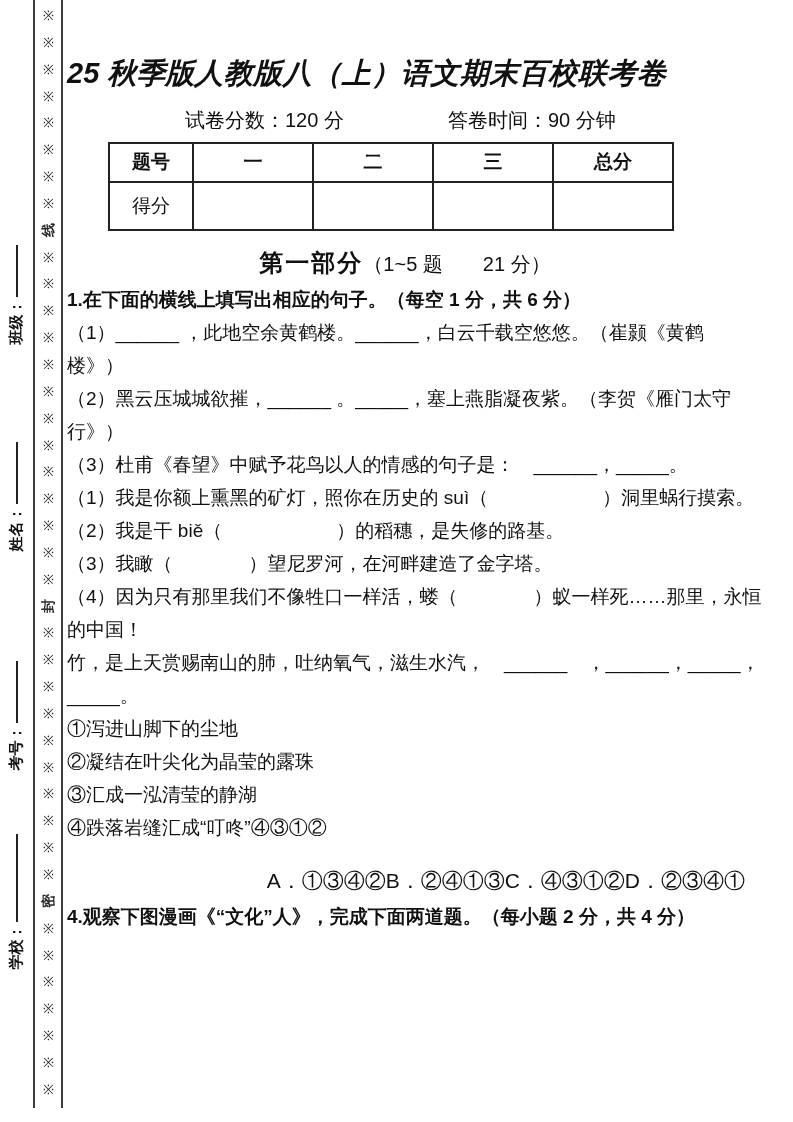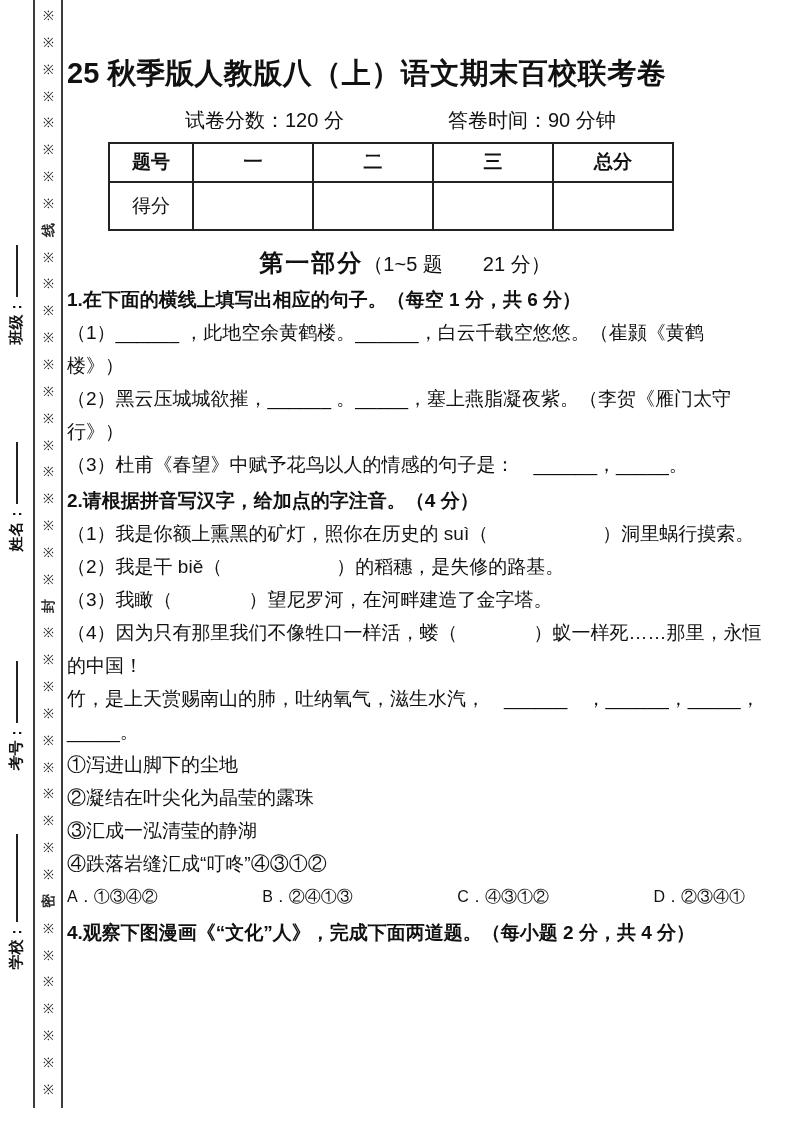--- a/index.html
+++ b/index.html
@@ -19,34 +19,34 @@
   .seal-char { transform:rotate(-90deg); font-size:14px; font-weight:bold; }
   .side-field {
     position:absolute; left:-64px; width:160px; height:24px;
     display:flex; align-items:center; justify-content:center;
     transform:rotate(-90deg); font-size:15px; font-weight:bold; color:#111;
     white-space:nowrap;
   }
   .fl-line { display:inline-block; height:2px; border-bottom:2px solid #222; margin-left:2px; }
   
   .content { position:absolute; left:67px; top:56px; width:715px; }
-  .title { margin:0 0 16px 0; font-size:29px; line-height:1.2; font-weight:bold; white-space:nowrap; }
+  .title { margin:0 0 16px 0; font-size:29px; line-height:1.2; font-weight:bold; white-space:nowrap;font-style:italic; }
   .title .main { letter-spacing:0.5px; }
   .meta { display:flex; gap:104px; margin:0 0 8px 118px; font-size:20px; }
   table.score { border-collapse:collapse; margin-left:41px; }
   table.score td { border:2px solid #222; text-align:center; font-size:19px; padding:0; }
   table.score tr.hdr td { height:37px; font-weight:bold; }
   table.score tr.val td { height:46px; }
   table.score td.c0 { width:82px; }
   table.score td.cx { width:118px; }
   .section-head { margin:16px 0 4px 0; width:676px; text-align:center; font-size:20px; }
   .section-head .main { font-family:"Liberation Serif", serif; font-weight:bold; font-size:24px; letter-spacing:2px; }
   p { margin:0; font-size:19px; line-height:33px; white-space:pre-wrap; }
   p.stem { font-weight:bold; margin-top:3px; }
-  .choices { display:flex; width:678px; justify-content:space-between; font-size:16px; line-height:33px; }
+  .choices { display:flex; width:678px; justify-content:flex-end; font-size:21px; line-height:33px;margin-top:20px; }
 </style>
 </head>
 <body>
 
 <div class="page">
 
   <div class="side-field" style="top:283px;">
     <span>班级：</span>
     <span class="fl-line" style="width:52px;"></span>
   </div>
@@ -139,21 +139,20 @@
 
     <div class="section-head"><span class="main">第一部分</span><span>（1~5 题　　21 分）</span></div>
 
     <p class="stem">1.在下面的横线上填写出相应的句子。（每空 1 分，共 6 分）</p>
     <p>（1）______ ，此地空余黄鹤楼。______，白云千载空悠悠。（崔颢《黄鹤
 楼》）</p>
     <p>（2）黑云压城城欲摧，______ 。_____，塞上燕脂凝夜紫。（李贺《雁门太守
 行》）</p>
     <p>（3）杜甫《春望》中赋予花鸟以人的情感的句子是：　______，_____。</p>
 
-    <p class="stem">2.请根据拼音写汉字，给加点的字注音。（4 分）</p>
     <p>（1）我是你额上熏黑的矿灯，照你在历史的 suì（　　　　　　）洞里蜗行摸索。</p>
     <p>（2）我是干 biě（　　　　　　）的稻穗，是失修的路基。</p>
     <p>（3）我瞰（　　　　）望尼罗河，在河畔建造了金字塔。</p>
     <p>（4）因为只有那里我们不像牲口一样活，蝼（　　　　）蚁一样死……那里，永恒
 的中国！</p>
 
     <p>竹，是上天赏赐南山的肺，吐纳氧气，滋生水汽，　______　，______，_____，
 _____。</p>
     <p>①泻进山脚下的尘地</p>
     <p>②凝结在叶尖化为晶莹的露珠</p>

